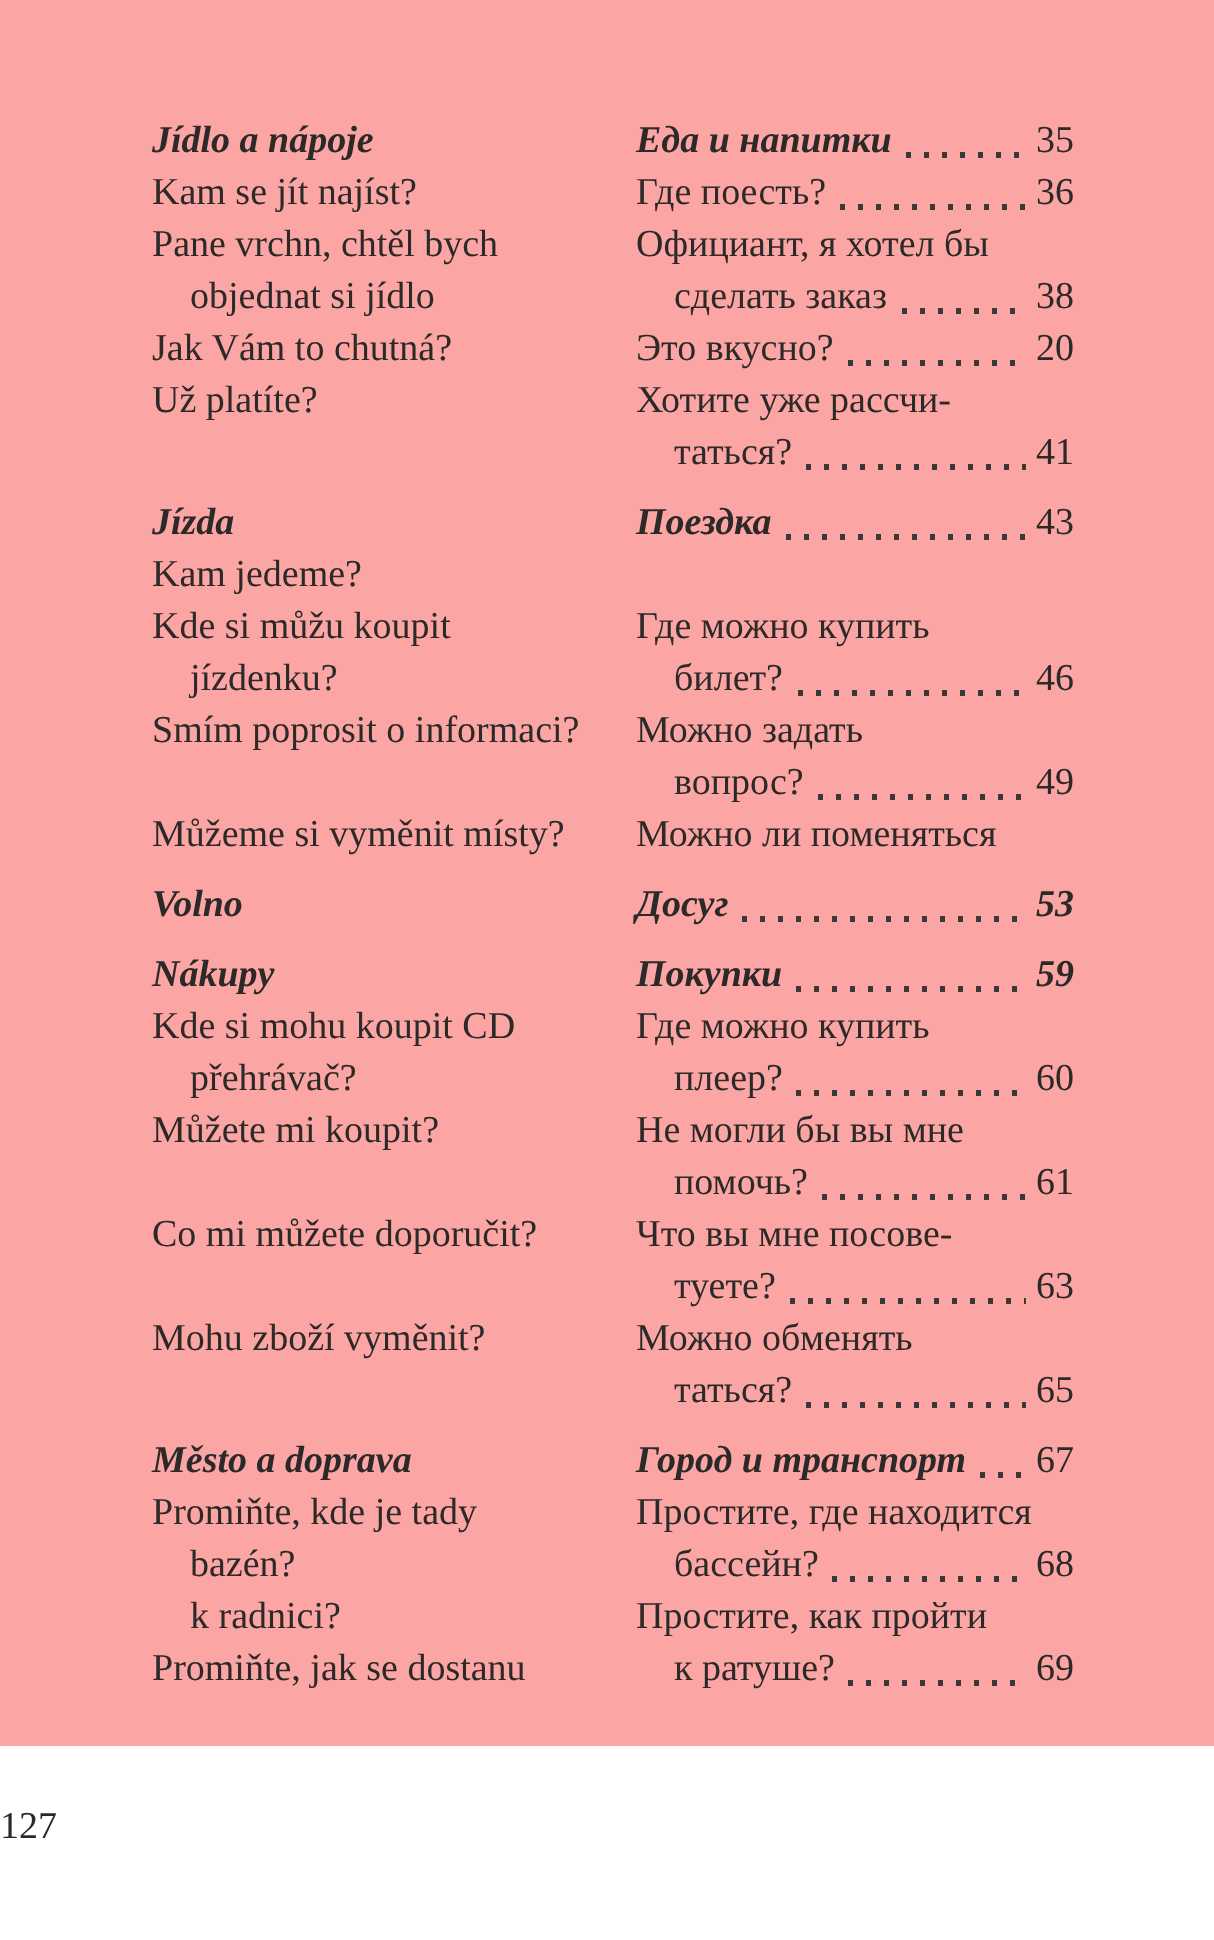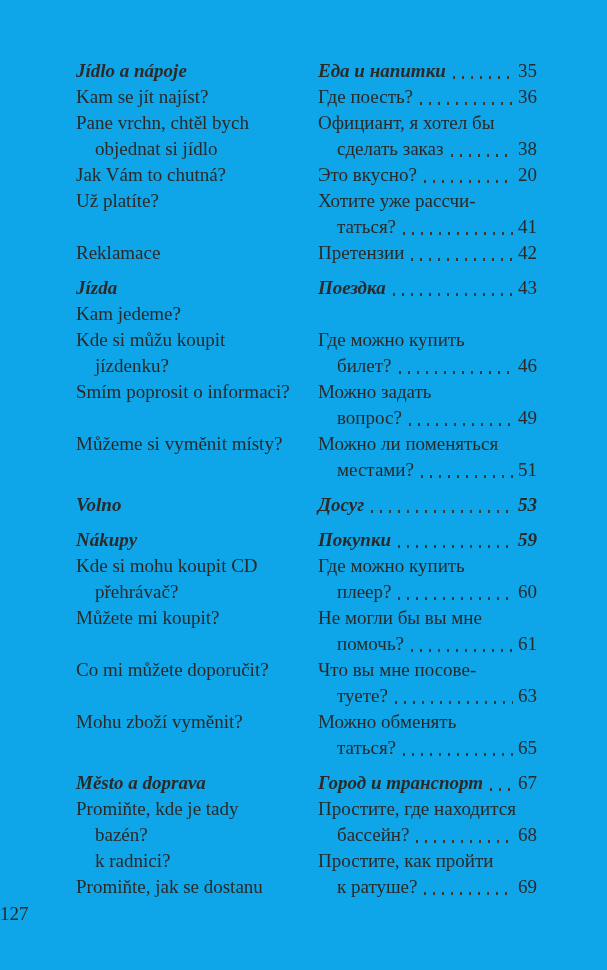--- a/index.html
+++ b/index.html
@@ -10,22 +10,22 @@
     width: 607px;
     height: 970px;
     background: #ffffff;
     font-family: "Liberation Serif", "DejaVu Serif", serif;
     color: #2b2a28;
     overflow: hidden;
   }
   .page {
     position: relative;
     width: 607px;
-    height: 970px;
-    background: #0ea5e9;
+    height: 873px;
+    background: #fca5a5;
     text-decoration: underline;
   }
   .toc {
     position: absolute;
     left: 76px;
     top: 58px;
     width: 461px;
   }
   .toc-section { margin-top: 9px; }
   .toc-section:first-child { margin-top: 0; }
@@ -171,34 +171,20 @@
             <div class="line">
               <span class="txt">Хотите уже рассчи-</span>
             </div>
             <div class="line indent">
               <span class="txt">таться?</span>
               <span class="leader"></span>
               <span class="pg">41</span>
             </div>
           </div>
         </div>
-        <div class="row">
-          <div class="col-cs">
-            <div class="line">
-              <span class="txt">Reklamace</span>
-            </div>
-          </div>
-          <div class="col-ru">
-            <div class="line">
-              <span class="txt">Претензии</span>
-              <span class="leader"></span>
-              <span class="pg">42</span>
-            </div>
-          </div>
-        </div>
       </section>
       <section class="toc-section">
         <div class="row heading">
           <div class="col-cs">
             <div class="line">
               <span class="txt">Jízda</span>
             </div>
           </div>
           <div class="col-ru">
             <div class="line">
@@ -254,25 +240,20 @@
         </div>
         <div class="row">
           <div class="col-cs">
             <div class="line">
               <span class="txt">Můžeme si vyměnit místy?</span>
             </div>
           </div>
           <div class="col-ru">
             <div class="line">
               <span class="txt">Можно ли поменяться</span>
-            </div>
-            <div class="line indent">
-              <span class="txt">местами?</span>
-              <span class="leader"></span>
-              <span class="pg">51</span>
             </div>
           </div>
         </div>
       </section>
       <section class="toc-section">
         <div class="row heading em-page">
           <div class="col-cs">
             <div class="line">
               <span class="txt">Volno</span>
             </div>

